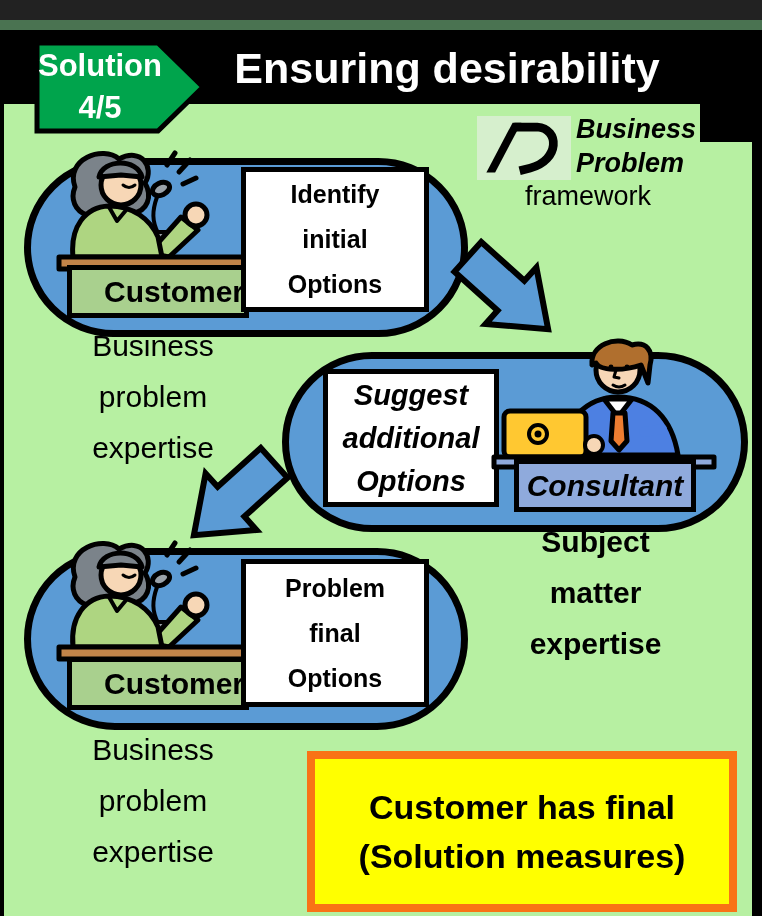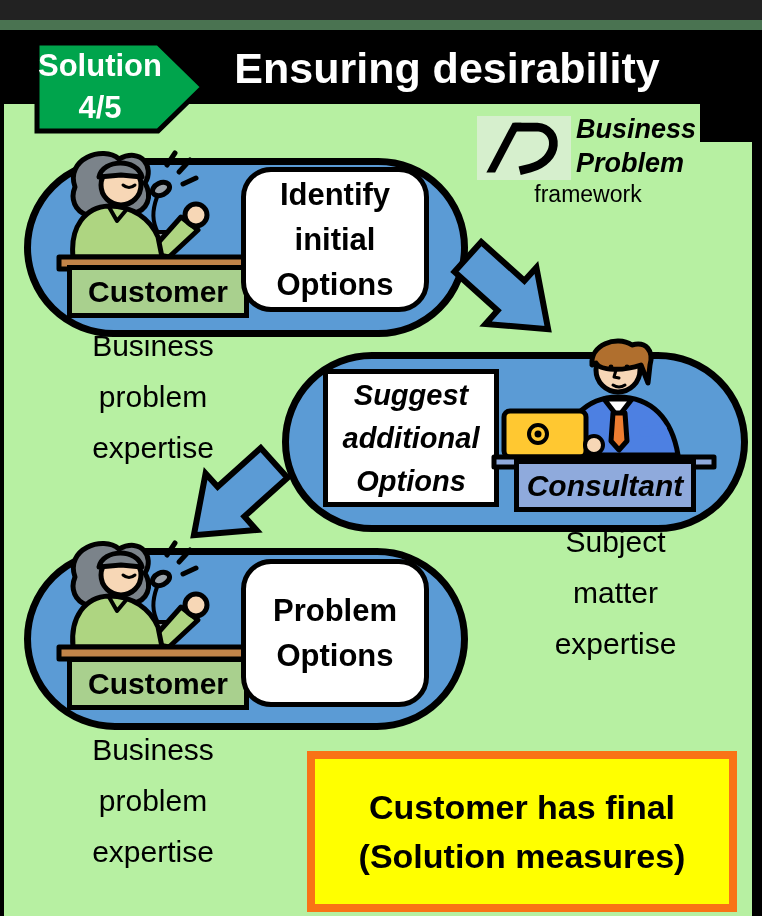--- a/index.html
+++ b/index.html
@@ -17,31 +17,31 @@
   .bottom-border{position:absolute;left:0;top:906px;width:762px;height:10px;background:#000;}
   
   .badge{position:absolute;left:32px;top:18px;width:176px;height:98px;}
   .badge-text{position:absolute;left:36px;top:24px;width:128px;height:86px;display:flex;flex-direction:column;
     align-items:center;justify-content:center;gap:2px;color:#fff;font-weight:bold;font-size:31px;line-height:40px;}
   .slide-title{position:absolute;left:212px;top:18px;width:470px;height:60px;display:flex;align-items:center;justify-content:center;
     color:#fff;font-weight:bold;font-size:43px;white-space:nowrap;}
   
   .logo-rect{position:absolute;left:477px;top:96px;width:94px;height:64px;background:#d6efcd;display:flex;align-items:center;justify-content:center;}
   .logo-name{position:absolute;left:576px;top:92px;font-weight:bold;font-style:italic;font-size:27px;line-height:34px;}
-  .logo-sub{position:absolute;left:490px;top:161px;width:196px;text-align:center;font-size:23px;}
+  .logo-sub{position:absolute;left:490px;top:161px;width:196px;text-align:center;font-size:27px;}
   
   .pill{position:absolute;background:var(--pill-blue,#5b9bd5);border:7px solid #000;border-radius:95px;}
   .person{position:absolute;overflow:visible;}
   .actor-label{position:absolute;display:flex;align-items:center;justify-content:center;
     border:5px solid #000;font-weight:bold;font-size:30px;}
-  .actor-label.green{background:var(--customer-label-green,#a9d08e);}
+  .actor-label.green{background:var(--customer-label-green,#a9d08e);justify-content:flex-end;}
   .actor-label.blue{background:var(--consultant-label-blue,#8faadc);}
   .action-box{position:absolute;background:#fff;border:5px solid #000;display:flex;flex-direction:column;
     align-items:center;justify-content:center;text-align:center;font-weight:bold;}
-  .action-box.sz1{font-size:31px;line-height:45px;border-radius:30px;}
+  .action-box.sz1{font-size:25px;line-height:45px;}
   .action-box.sz2{font-size:29px;line-height:43px;}
   
   .exp{position:absolute;text-align:center;font-size:30px;line-height:51px;}
   .callout{position:absolute;left:307px;top:731px;width:414px;height:145px;background:var(--callout-yellow,#ffff00);
     border:8px solid #f97316;display:flex;flex-direction:column;align-items:center;justify-content:center;
     font-weight:bold;font-size:34px;line-height:49px;text-align:center;}
   .arrow{position:absolute;}
 </style>
 </head>
 <body>
@@ -141,21 +141,21 @@
         <circle cx="44" cy="97" r="9" fill="#ffc831" stroke-width="4"></circle>
         <circle cx="44" cy="97" r="3.5" fill="#000" stroke="none"></circle>
         <circle cx="100" cy="108" r="9" fill="#f7d7b6" stroke-width="4"></circle>
         <rect x="0" y="120" width="220" height="10" fill="#8faadc"></rect>
       </g>
     </svg>
     <div class="actor-label blue" style="left:225px;top:100px;width:172px;height:43px;">
       <span>Consultant</span>
     </div>
   </div>
-  <div class="exp" style="left:508px;top:496px;width:215px;">
+  <div class="exp" style="left:488px;top:496px;width:215px;font-weight:bold;">
     <div>Subject</div>
     <div>matter</div>
     <div>expertise</div>
   </div>
 
   <div class="arrow" style="left:172px;top:420px;width:124px;height:118px;">
     <svg width="124" height="118" viewBox="0 0 124 118" style="overflow:visible">
       <g transform="rotate(138 62 59)">
         <polygon points="8,39 66,39 66,21 116,59 66,97 66,79 8,79" style="fill:var(--arrow-blue,#5b9bd5)" stroke="#000" stroke-width="6"></polygon>
       </g>
@@ -180,20 +180,21 @@
         <path d="M52 62 L60 76 L70 64" fill="none" stroke-width="4"></path>
         <circle cx="139" cy="70" r="11" fill="#f7d7b6"></circle>
         <rect x="2" y="112" width="196" height="12" fill="#c28449"></rect>
       </g>
     </svg>
     <div class="actor-label green" style="left:36px;top:102px;width:172px;height:43px;">
       <span>Customer</span>
     </div>
     <div class="action-box sz1" style="left:210px;top:4px;width:178px;height:138px;">
       <div>Problem</div>
+      <div>final</div>
       <div>Options</div>
     </div>
   </div>
   <div class="exp" style="left:48px;top:704px;width:210px;">
     <div>Business</div>
     <div>problem</div>
     <div>expertise</div>
   </div>
 
   <div class="callout">

